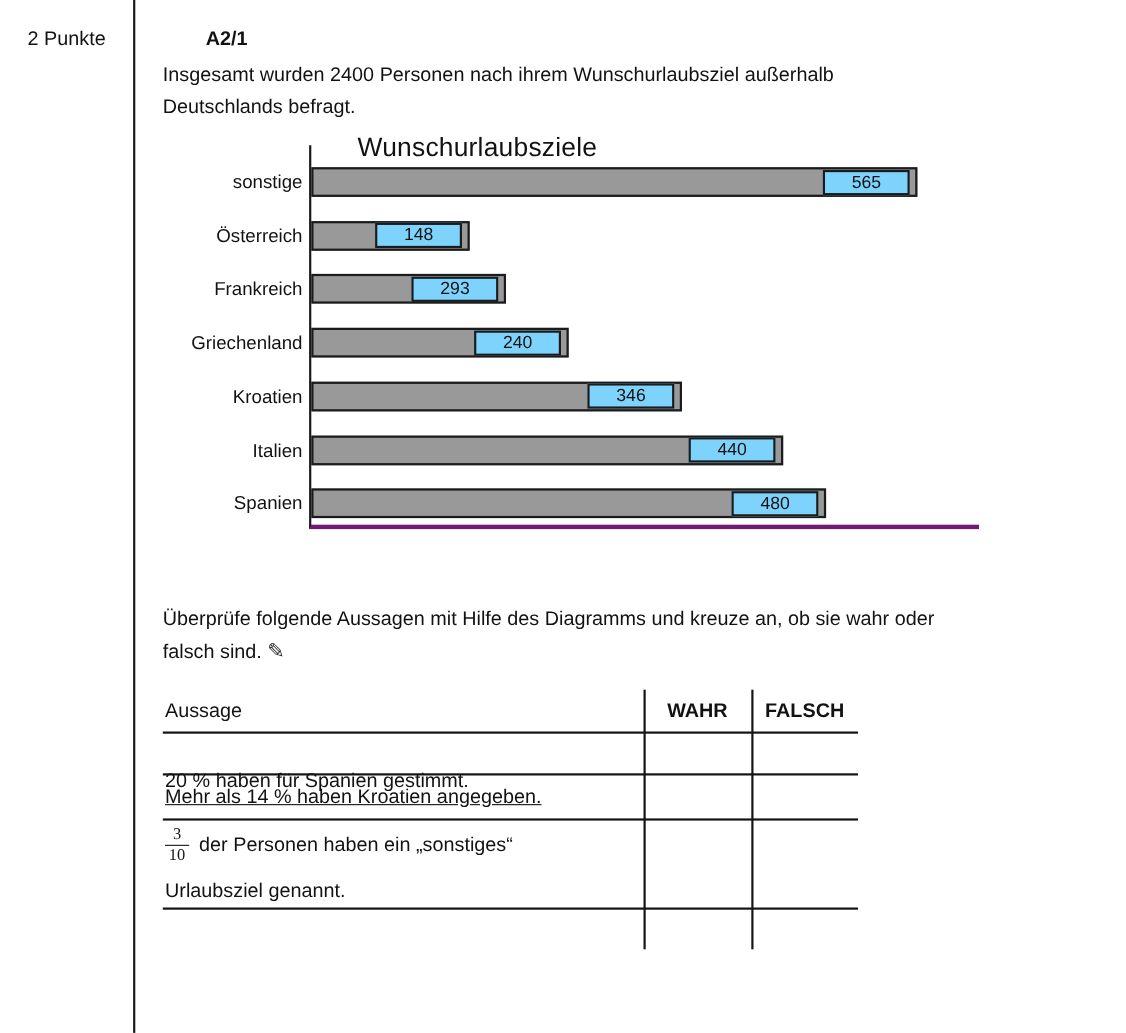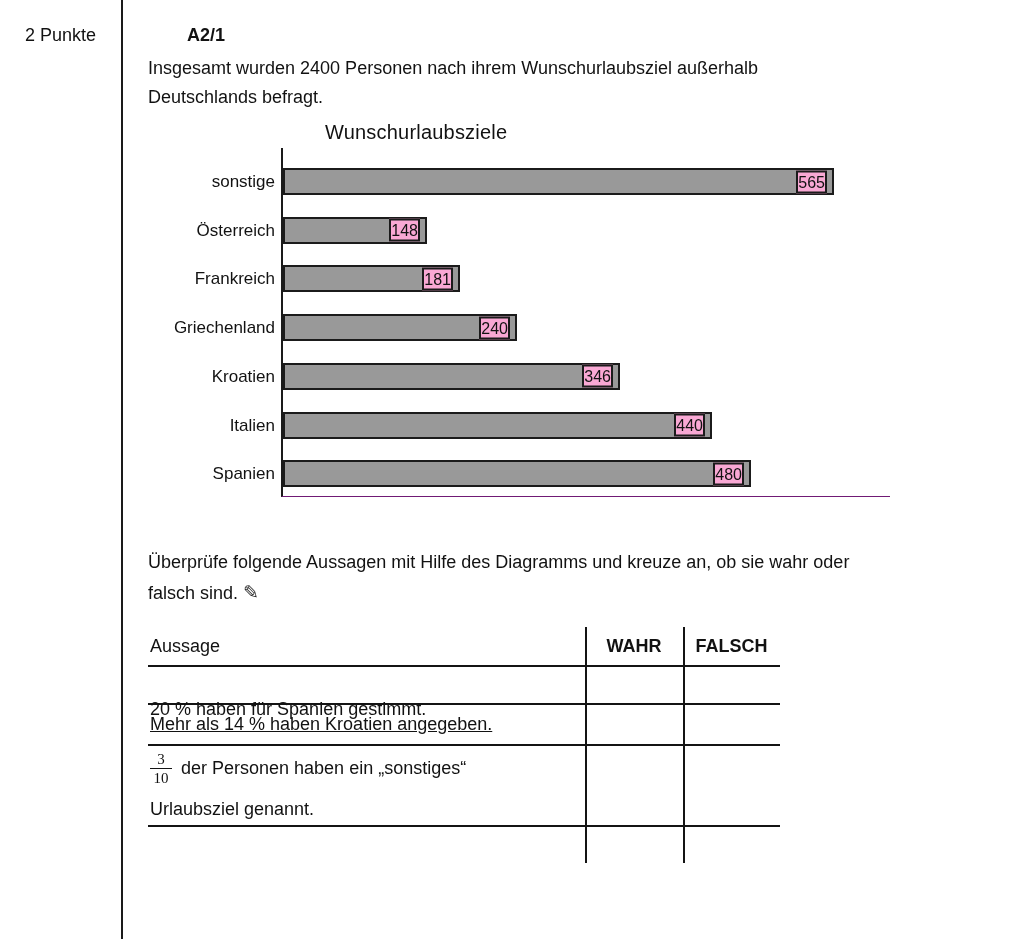--- a/index.html
+++ b/index.html
@@ -7,38 +7,38 @@
   .page {
     position:relative; width:1024px; height:939px; background:#ffffff;
     font-family:"Liberation Sans", sans-serif; color:#121212; overflow:hidden;
   }
   .points-label { position:absolute; left:25px; top:25px; font-size:18px; }
   .divider { position:absolute; left:121px; top:0; width:2px; height:939px; background:#1a1a1a; }
 
   .task-id { position:absolute; left:148px; top:25px; font-size:18px; font-weight:bold;margin-left:39px; }
   .intro { position:absolute; left:148px; top:54px; width:680px; font-size:18px; line-height:29px; }
 
-  .chart-title { position:absolute; left:325px; top:121px; font-size:20px; letter-spacing:0.2px; }
+  .chart-title { position:absolute; left:325px; top:121px; font-size:24px; letter-spacing:0.2px; }
 
   .plot {
-    position:absolute; left:281px; top:148px; width:609px; height:349px;
-    border-left:2px solid #1a1a1a; border-bottom:1px solid #701a75;
+    position:absolute; left:281px; top:132px; width:609px; height:349px;
+    border-left:2px solid #1a1a1a; border-bottom:4px solid #701a75;
   }
   .bar-row { position:absolute; left:0; width:100%; height:27px; top:calc(20px + var(--i) * 48.7px); }
   .cat-label {
     position:absolute; right:calc(100% + 8px); top:0; height:27px; line-height:27px;
     font-size:17px; white-space:nowrap; text-align:right;
   }
   .bar {
     position:relative; height:27px; background:#999999; border:2px solid #1b1b1b;
   }
   .value-box {
     position:absolute; right:5px; top:50%; transform:translateY(-50%);
-    background:#f9a8d4; border:2px solid #1b1b1b; font-size:16px; line-height:19px;
-    padding:0 0; white-space:nowrap;
+    background:#7dd3fc; border:2px solid #1b1b1b; font-size:16px; line-height:19px;
+    padding:0 24px; white-space:nowrap;
   }
 
   .instruction { position:absolute; left:148px; top:547px; width:752px; font-size:18px; line-height:30px; }
   .pencil { font-family:"DejaVu Sans", sans-serif; font-size:19px; color:#2b2b2b; }
 
   .tf-table { position:absolute; left:148px; top:627px; width:632px; height:236px; font-size:18px; }
   .vline { position:absolute; top:0; width:2px; height:236px; background:#141414; }
   .vline.v1 { left:437px; } .vline.v2 { left:535px; }
   .hline { position:absolute; left:0; width:632px; height:2px; background:#141414; }
   .hline.h1 { top:38px; } .hline.h2 { top:76px; } .hline.h3 { top:117px; } .hline.h4 { top:198px; }
@@ -80,21 +80,21 @@
     </div>
     <div class="bar-row" style="--i:1">
       <span class="cat-label">Österreich</span>
       <div class="bar" style="width: 144px;">
         <span class="value-box">148</span>
       </div>
     </div>
     <div class="bar-row" style="--i:2">
       <span class="cat-label">Frankreich</span>
       <div class="bar" style="width: 177px;">
-        <span class="value-box">181</span>
+        <span class="value-box">293</span>
       </div>
     </div>
     <div class="bar-row" style="--i:3">
       <span class="cat-label">Griechenland</span>
       <div class="bar" style="width: 234px;">
         <span class="value-box">240</span>
       </div>
     </div>
     <div class="bar-row" style="--i:4">
       <span class="cat-label">Kroatien</span>

